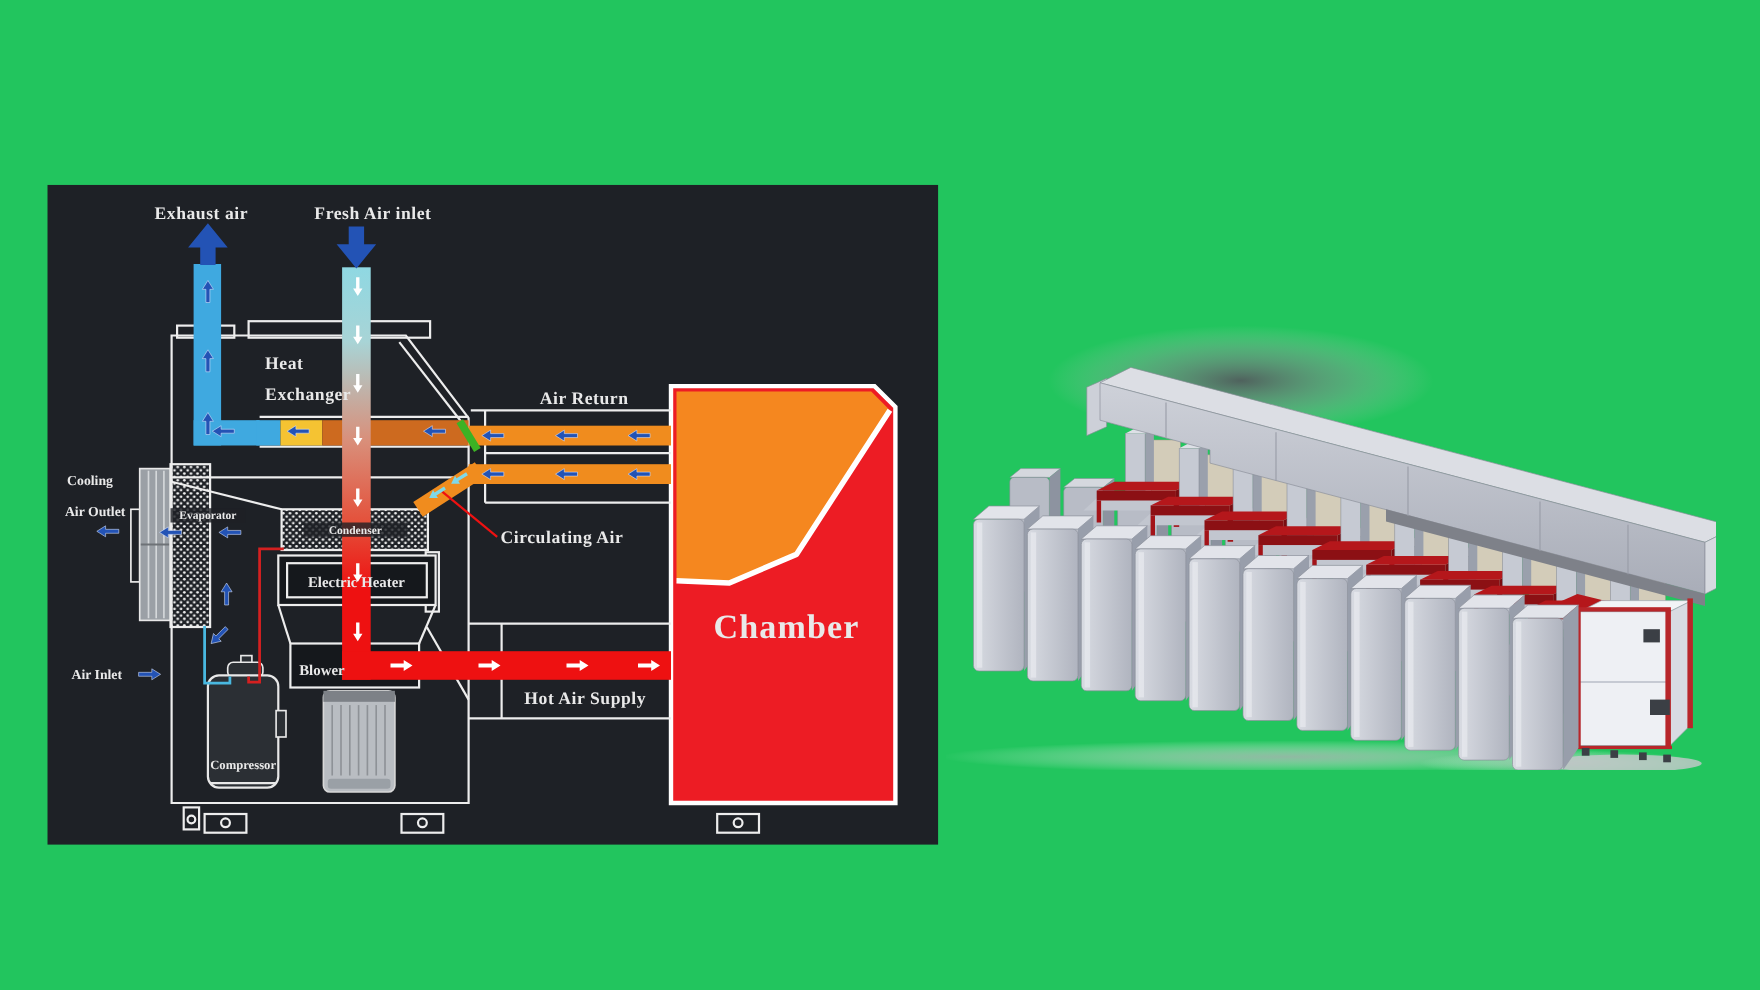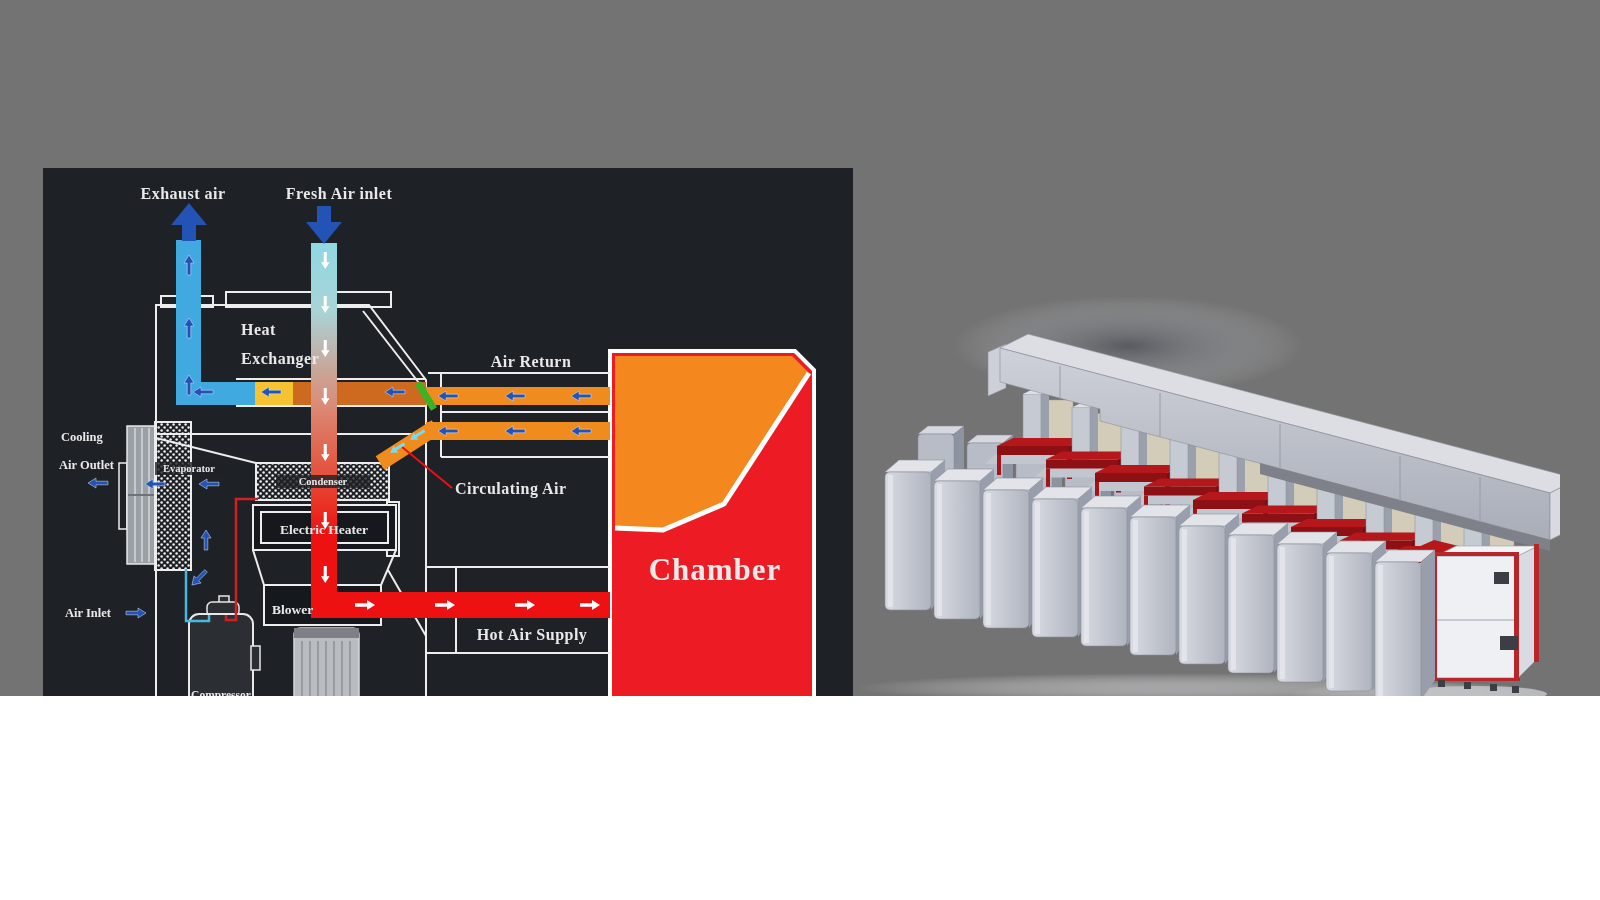--- a/index.html
+++ b/index.html
@@ -1,16 +1,16 @@
 <!DOCTYPE html>
 <html><head>
 <meta charset="utf-8">
 <style>
   html,body{margin:0;padding:0;background:#ffffff;}
-  #canvas{position:relative;width:1600px;height:696px;background:#737373;overflow:hidden;
+  #canvas{position:relative;width:1600px;height:900px;background:#22c55e;overflow:hidden;
           font-family:"Liberation Serif", serif;}
   svg text{font-family:"Liberation Serif", serif;font-weight:bold;fill:#e9e9e9;}
   .lbl   {font-size:16px;letter-spacing:.5px;}
   .lbl-md{font-size:13.5px;}
   .lbl-sm{font-size:10.5px;}
   .lbl-xs{font-size:11.5px;}
   .lbl-12{font-size:12.5px;}
   .lbl-lg{font-size:31px;letter-spacing:1px;}
   .wline{stroke:#ededed;stroke-width:2;fill:none;}
   .thin {stroke:#ededed;stroke-width:1.5;fill:none;}

